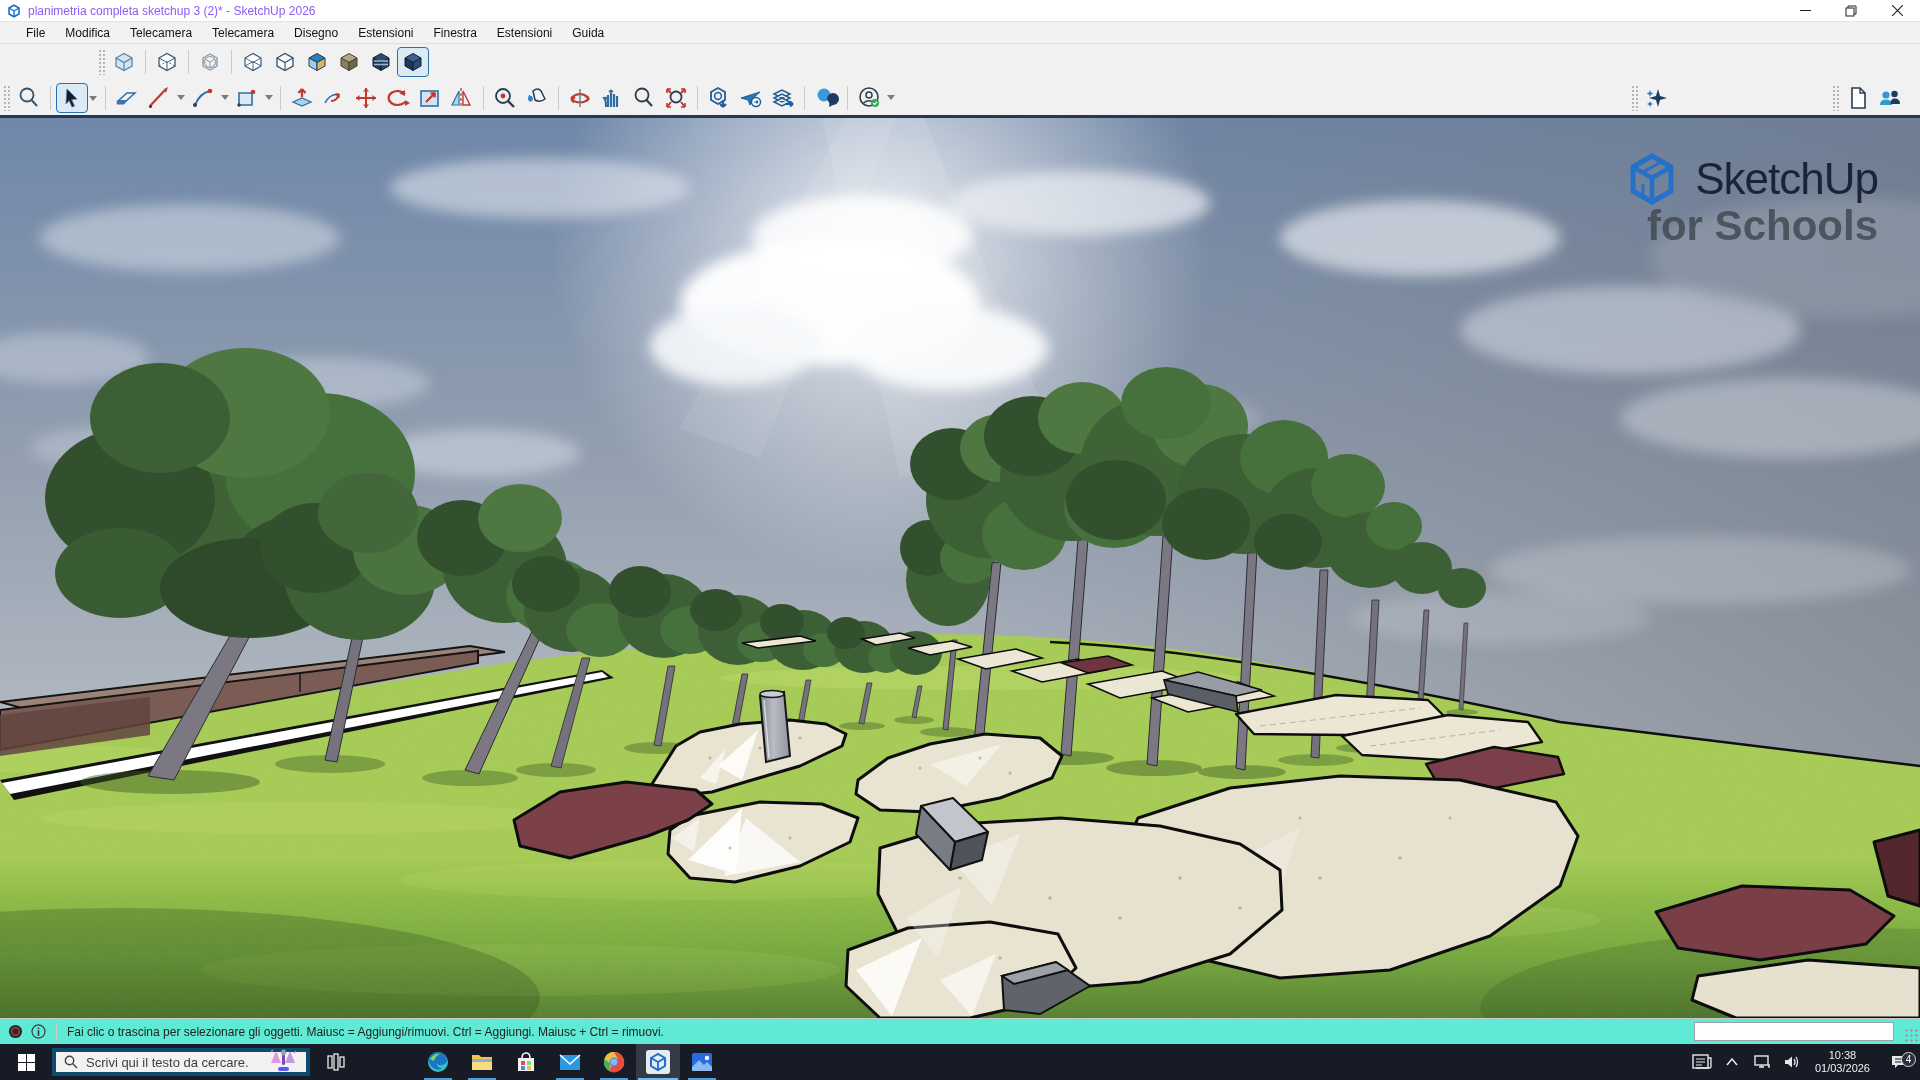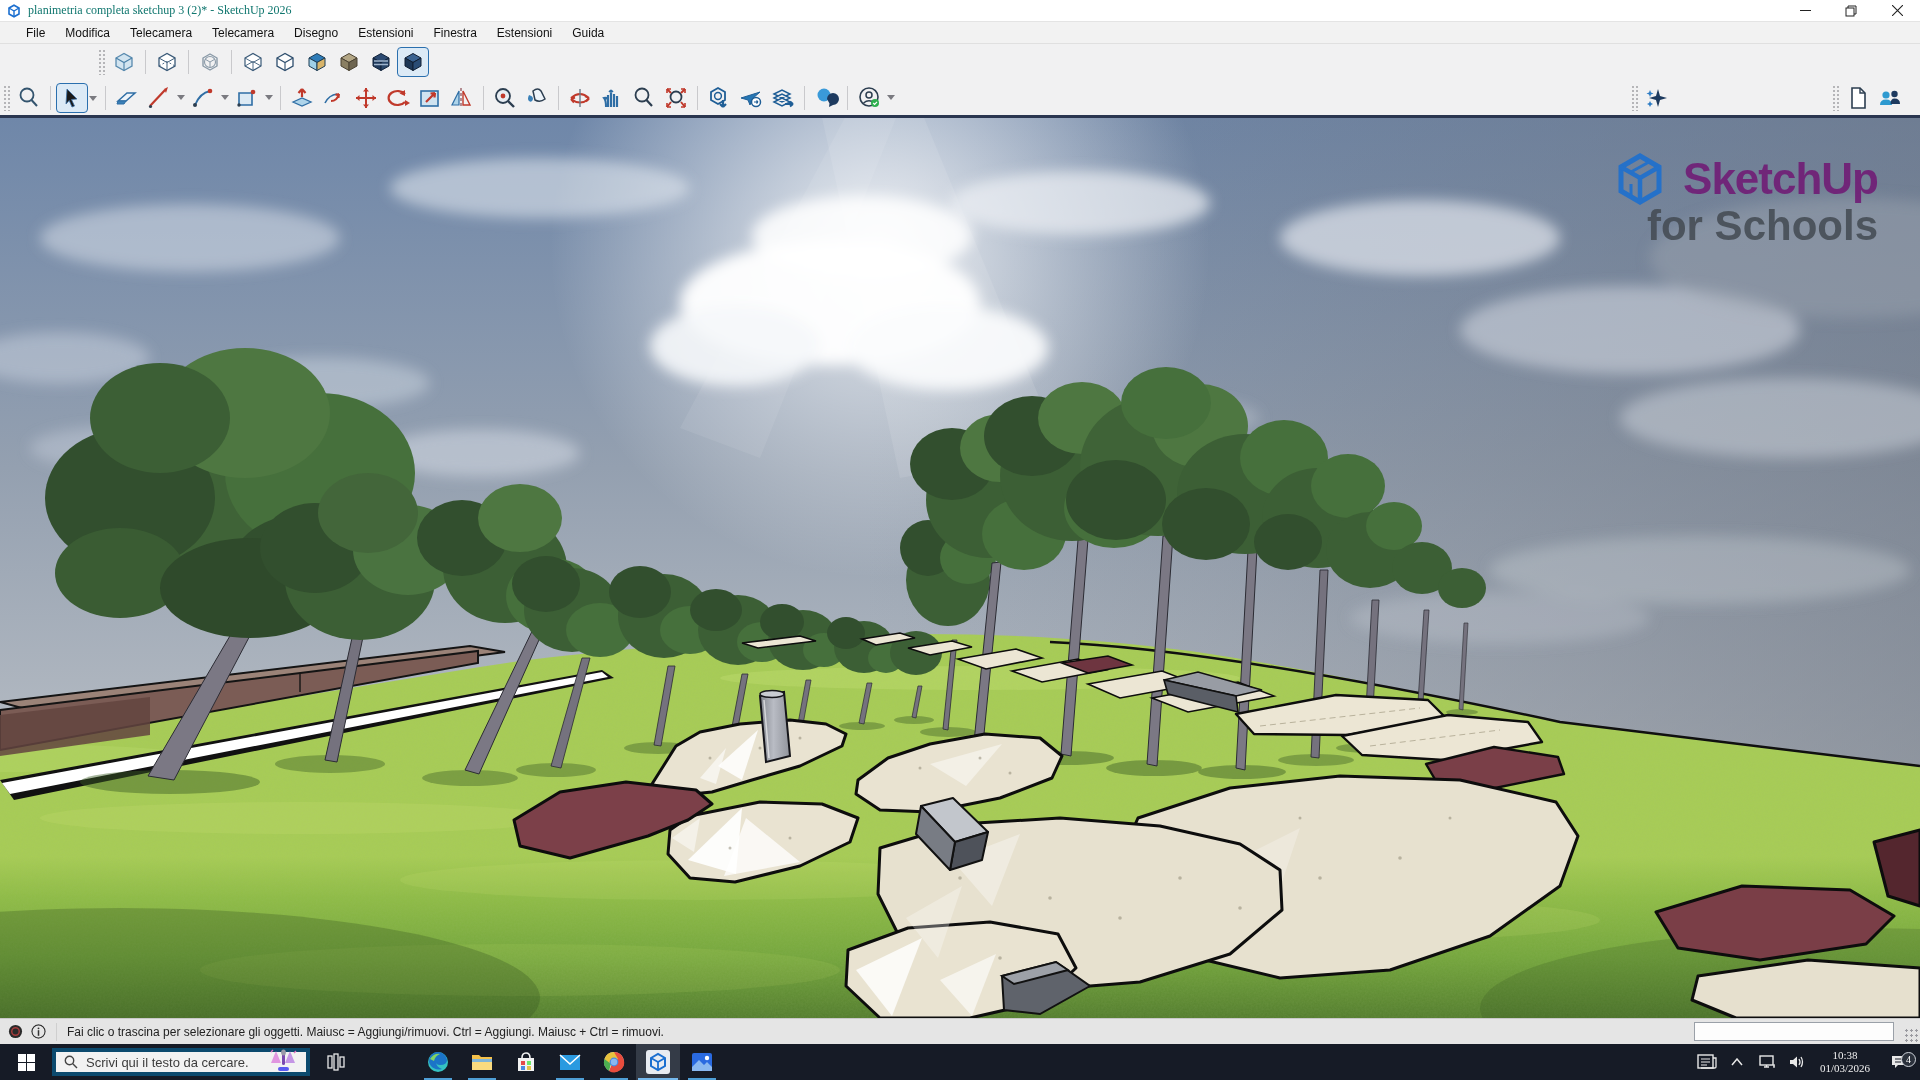--- a/index.html
+++ b/index.html
@@ -2,21 +2,21 @@
 <html><head>
 <meta charset="utf-8">
 <style>
   * { margin:0; padding:0; box-sizing:border-box; }
   html,body { width:1920px; height:1080px; overflow:hidden; font-family:"Liberation Sans", sans-serif; background:#000; }
   .app { position:absolute; inset:0; background:#fff; }
 
   
   .titlebar { position:absolute; left:0; top:0; width:1920px; height:22px; background:#ffffff; display:flex; align-items:center; border-bottom:1px solid #e4e4e4; }
   .titlebar .appicon { width:16px; height:16px; margin:0 6px 0 6px; }
-  .titlebar .title { font-size:12px; color:#0f766e;font-family:Liberation Serif, serif; }
+  .titlebar .title { font-size:12px; color:#8b5cf6; }
   .win-controls { margin-left:auto; display:flex; height:22px; }
   .win-btn { width:46px; height:22px; display:flex; align-items:center; justify-content:center; color:#222; font-size:11px; }
   .win-btn svg { display:block; }
 
   
   .menubar { position:absolute; left:0; top:22px; width:1920px; height:22px; background:#f2f2f2; display:flex; align-items:center; padding-left:16px; border-bottom:1px solid #e0e0e0; }
   .menu-item { font-size:12px; color:#111; padding:0 10px; height:22px; line-height:22px; }
 
   
   .tb1 { position:absolute; left:0; top:44px; width:1920px; height:36px; background:#f1f1f2; display:flex; align-items:center; }
@@ -30,42 +30,42 @@
   .tb-group.with-dd { margin-right:12px; }
   .tb2-right { position:absolute; left:1628px; top:3px; display:flex; align-items:center; }
   .tb2-far { position:absolute; right:14px; top:3px; display:flex; align-items:center; }
   .tb1-start { margin-left:95px; display:flex; align-items:center; }
 
   
   .viewport { position:absolute; left:0; top:118px; width:1920px; height:900px; overflow:hidden; background:#8ea0b5; }
   .viewport svg.scene { position:absolute; left:0; top:0; }
   .watermark { position:absolute; right:42px; top:32px; display:flex; flex-direction:column; align-items:flex-end; opacity:0.88; }
   .wm-row1 { display:flex; align-items:center; gap:14px; }
-  .wm-text1 { font-size:44px; font-weight:bold; color:#701a75; letter-spacing:-1px; }
+  .wm-text1 { font-size:44px; font-weight:normal; color:#0f172a; letter-spacing:-1px; }
   .wm-text2 { font-size:42px; font-weight:700; color:#454c54; letter-spacing:0px; margin-top:-6px; }
 
   
-  .statusbar { position:absolute; left:0; top:1018px; width:1920px; height:26px; background:#e5e5e5; border-top:1px solid #c9c9c9; display:flex; align-items:center; }
+  .statusbar { position:absolute; left:0; top:1018px; width:1920px; height:26px; background:#5eead4; border-top:1px solid #c9c9c9; display:flex; align-items:center; }
   .sb-circle { width:15px; height:15px; border-radius:50%; margin-left:8px; }
   .sb-sep { width:1px; height:18px; background:#cfcfcf; margin:0 10px; }
   .sb-hint { font-size:12px; color:#222; }
   .sb-measure { margin-left:auto; margin-right:26px; width:200px; height:19px; border:1px solid #9aa0a8; background:#fdfdfd; font-size:11px; padding:0 4px; }
   .sb-grip { position:absolute; right:2px; bottom:2px; width:14px; height:14px;
      background-image:radial-gradient(circle, #9a9aa0 1px, transparent 1.2px); background-size:5px 5px; }
 
   
   .taskbar { position:absolute; left:0; top:1044px; width:1920px; height:36px; background:#161b26; display:flex; align-items:stretch; }
   .tk-start { width:52px; display:flex; align-items:center; justify-content:center; }
   .tk-search { width:258px; margin:4px 4px 4px 0; background:#f2f2f2; border:4px solid #0c4a6e; display:flex; align-items:center; padding:0 8px; gap:8px; }
   .tk-search-text { font-size:13px; color:#3c3c3c; white-space:nowrap; overflow:hidden; flex:1; }
   .tk-btn { width:44px; display:flex; align-items:center; justify-content:center; position:relative; }
   .tk-btn .ul { position:absolute; left:8px; right:8px; bottom:0; height:2px; background:#4f9fd6; }
   .tk-btn.active { background:#343b47; }
   .tk-btn.active .ul { left:2px; right:2px; background:#76b9ed; }
-  .tk-tray { margin-left:auto; display:flex; align-items:center;font-family:Liberation Serif, serif; }
+  .tk-tray { margin-left:auto; display:flex; align-items:center; }
   .tk-trayicon { width:30px; display:flex; align-items:center; justify-content:center; color:#e8e8e8; }
   .tk-clock { color:#f0f0f0; font-size:11px; text-align:center; line-height:13px; padding:0 8px; }
   .tk-notif { width:42px; display:flex; align-items:center; justify-content:center; position:relative; }
   .tk-badge { position:absolute; right:4px; bottom:3px; min-width:15px; height:15px; border-radius:50%; background:#2b313c; border:1px solid #cfd3da; color:#fff; font-size:10px; display:flex; align-items:center; justify-content:center; }
 </style>
 </head>
 <body>
 
 <div class="app">
 

